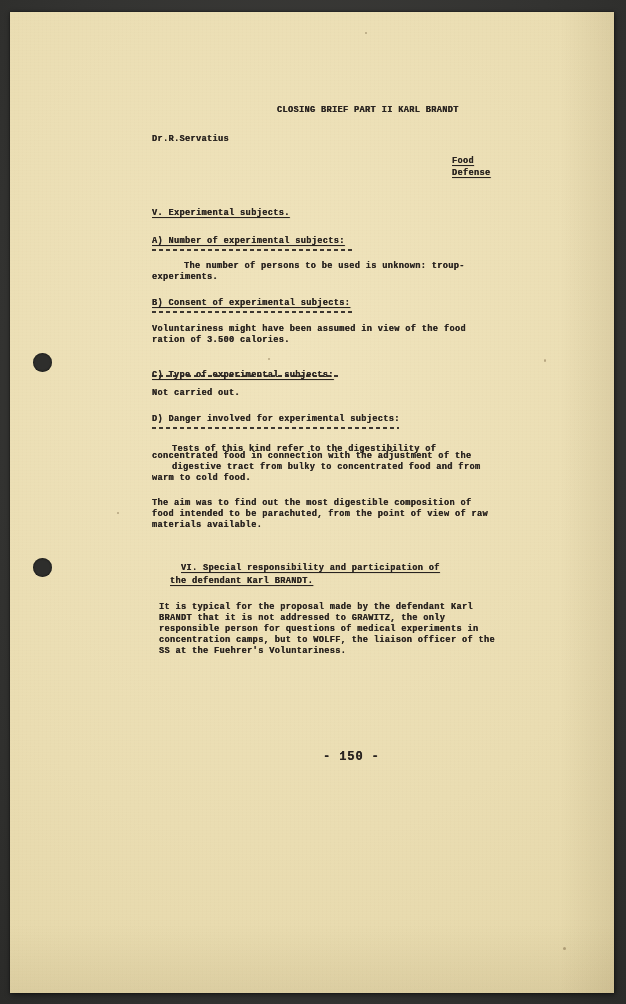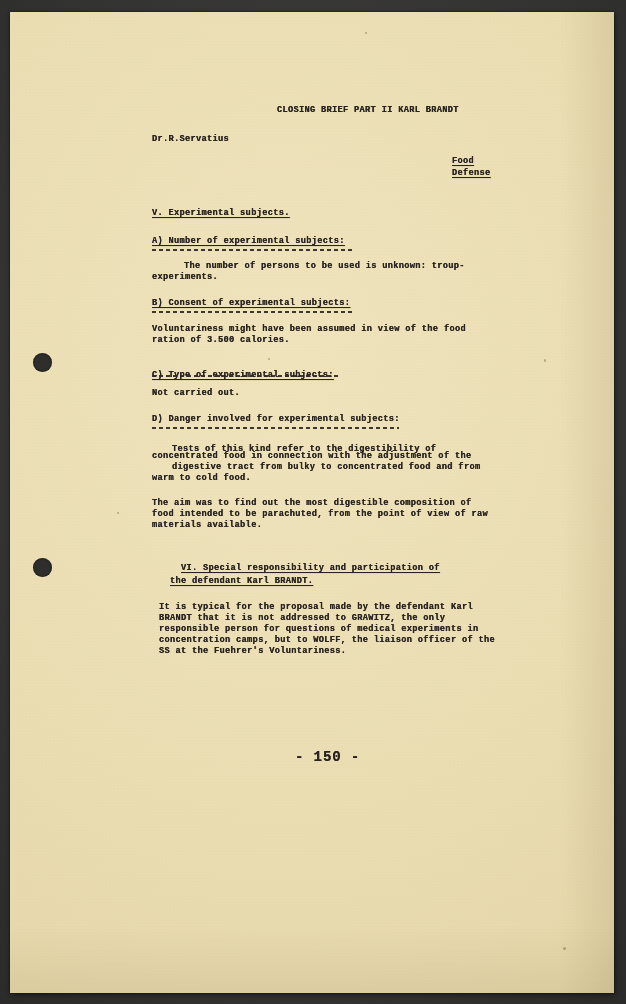--- a/index.html
+++ b/index.html
@@ -114,22 +114,23 @@
     background-image: repeating-linear-gradient(
       to right,
       #2d2824 0px, #2d2824 4px,
       rgba(0,0,0,0) 4px, rgba(0,0,0,0) 7px
     );
     opacity: 0.92;
   }
 
   .page-number {
     position: absolute;
-    font-size: 14px;
+    font-size: 12px;
     letter-spacing: 0.9px;
+    margin-left: 28px;
   }
 
   
   .speck {
     position: absolute;
     background: rgba(110,92,60,0.45);
     border-radius: 50%;
   }
 </style>
 </head>

